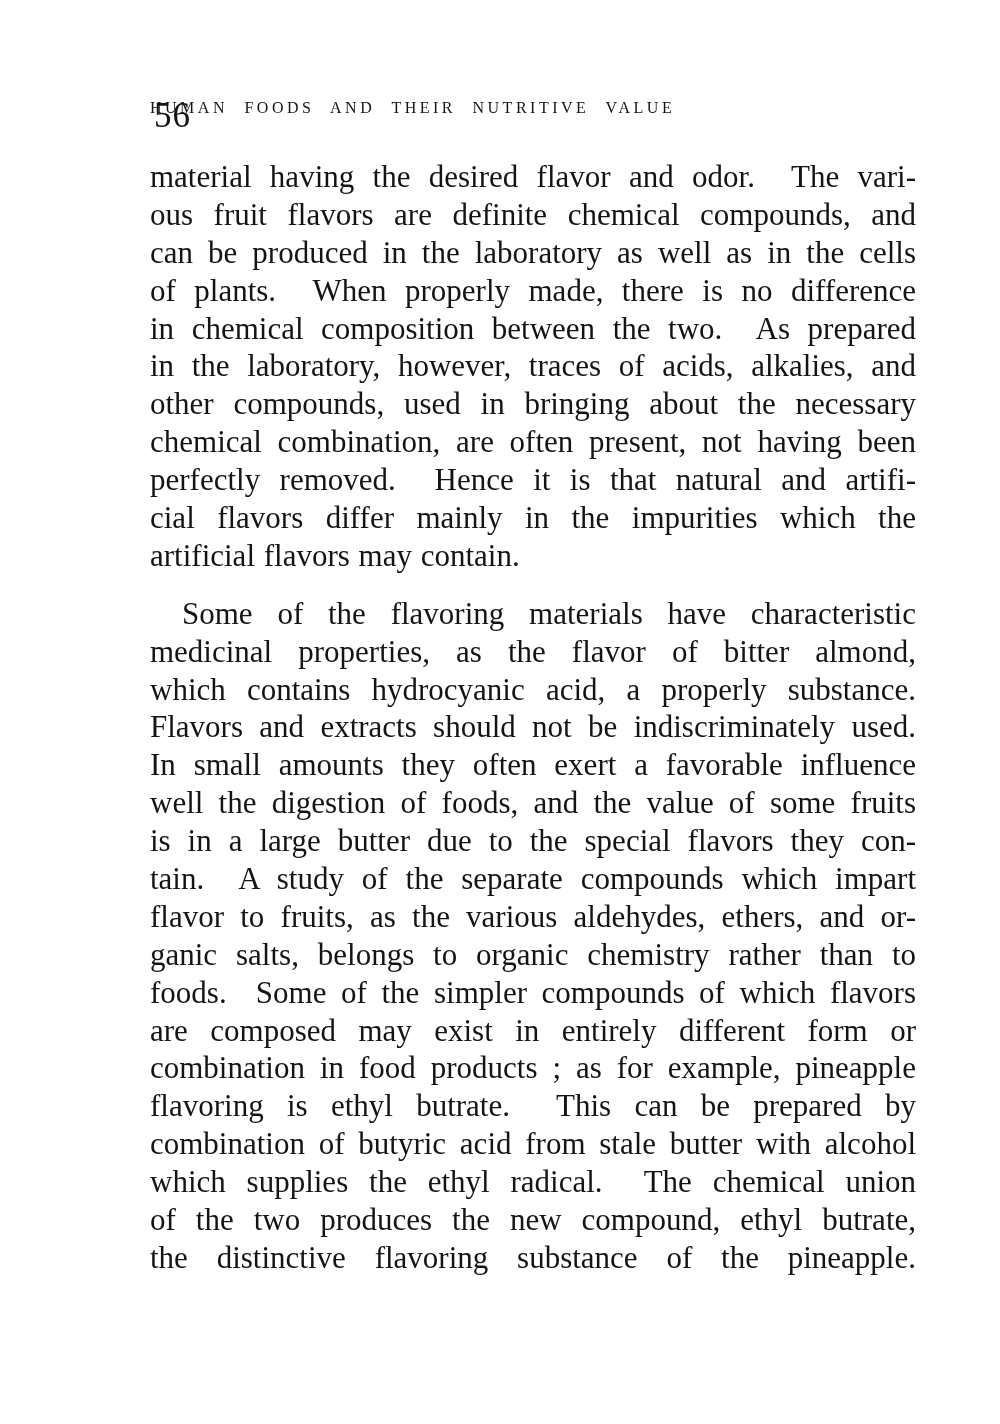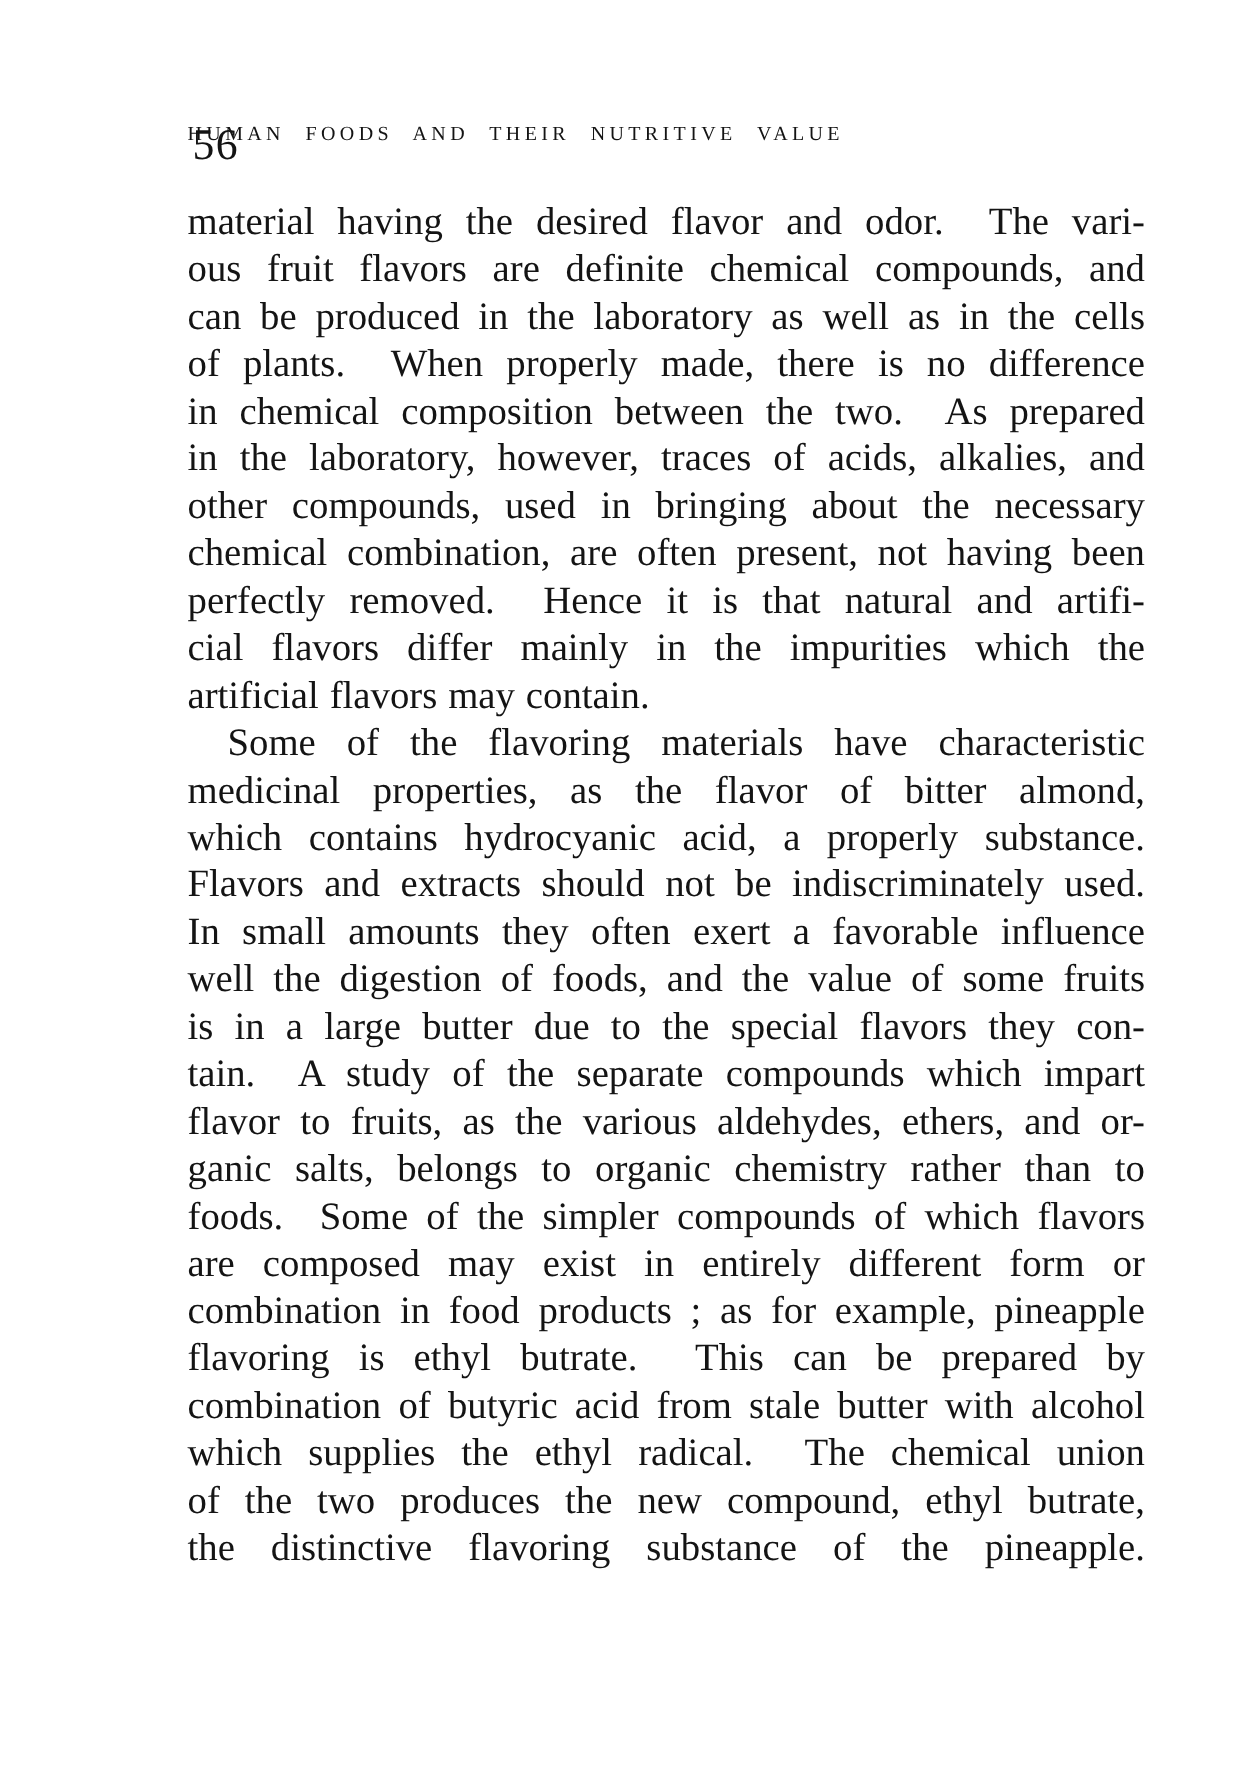--- a/index.html
+++ b/index.html
@@ -53,20 +53,21 @@
     text-align: justify;
     text-align-last: justify;
     word-spacing: 1px;
     white-space: normal;
   }
   .line.no-stretch {
     text-align-last: left;
   }
   .line.indent {
     text-indent: 32px;
+    margin-top: 20px;
   }
 </style>
 </head>
 <body>
 
 <div class="page">
   <div class="running-header">
     <span class="page-number">56</span>
     <span class="running-title">HUMAN FOODS AND THEIR NUTRITIVE VALUE</span>
   </div>

